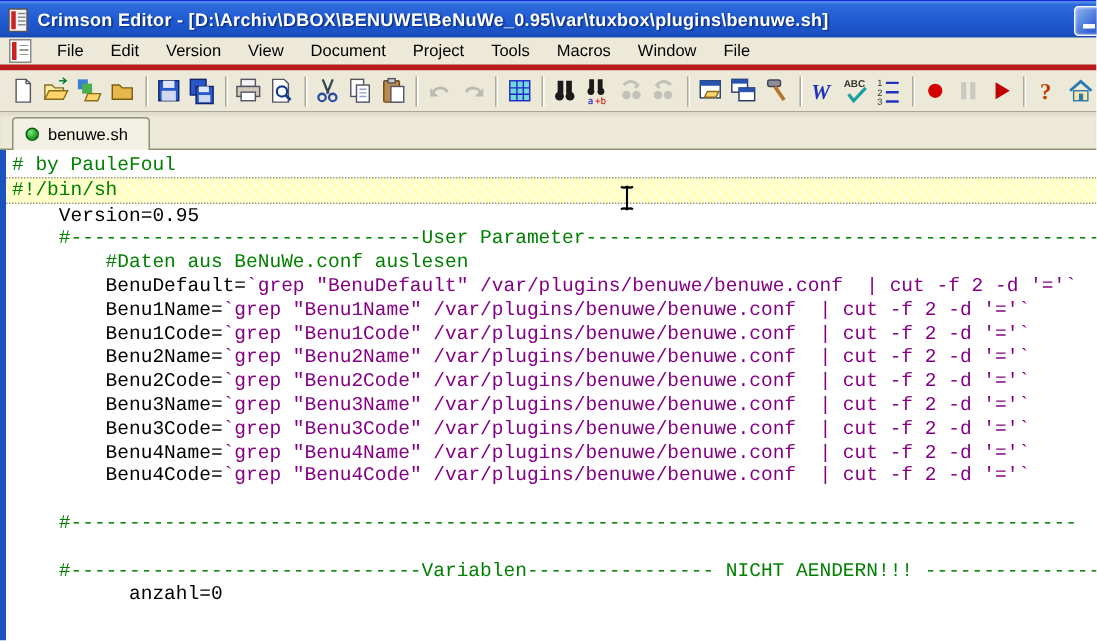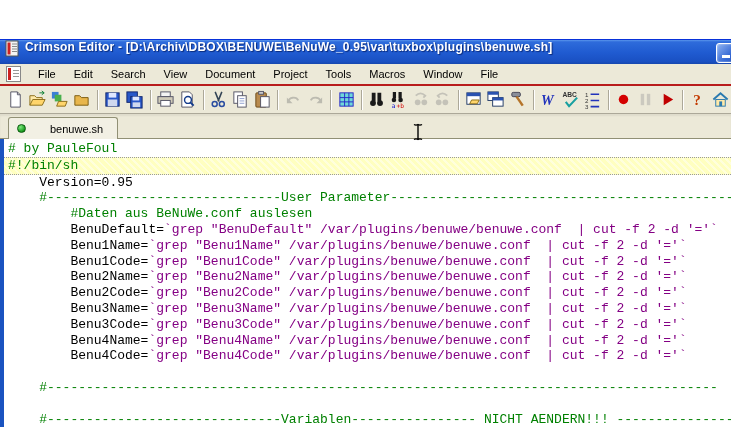--- a/index.html
+++ b/index.html
@@ -6,38 +6,38 @@
   html,body { width:731px; height:427px; overflow:hidden; }
   body { font-family:"Liberation Sans", sans-serif; background:#fff; position:relative; }
 
   .app { width:731px; height:427px; display:flex; flex-direction:column; }
 
   
   .titlebar {
     height:25px; flex:0 0 25px; position:relative;
     background:linear-gradient(180deg,#5a96ec 0%, #2e6bdb 8%, #1f5ad0 55%, #1a50c2 90%, #1647ae 100%);
     border-top:1px solid #0831d9;
-    display:flex; align-items:flex-start; padding-left:4px; overflow:visible;margin-top:39px;
+    display:flex; align-items:center; padding-left:4px; overflow:visible;
   }
   .titlebar .app-ico { width:17px; height:17px; margin-right:4px; flex:0 0 17px; }
   .titlebar .ttl {
     color:#fff; font-weight:bold; font-size:12px; letter-spacing:.2px;
     text-shadow:1px 1px 1px #0a2a7a; white-space:nowrap;
   }
   .btn-min {
     position:absolute; right:-9px; top:3px; width:24px; height:20px; border:1px solid #fff;
     border-radius:3px; background:linear-gradient(135deg,#8fb4f2,#3568d4 60%,#2a57b8);
     box-shadow:inset 0 0 2px rgba(255,255,255,.7);
   }
   .btn-min::after{ content:""; position:absolute; left:5px; bottom:4px; width:8px; height:3px; background:#fff; }
 
   
   .menubar {
     height:22px; flex:0 0 22px; background:#ece9d8; display:flex; align-items:center;
-    border-bottom:2px solid #b91c1c; padding-left:4px; font-size:11px; color:#000;
+    border-bottom:4px solid #b91c1c; padding-left:4px; font-size:11px; color:#000;
   }
   .doc-ico { width:15px; height:16px; margin:0 8px 0 2px; position:relative; background:#fff; border:1px solid #888; }
   .doc-ico::before{ content:""; position:absolute; left:1px; top:1px; bottom:1px; width:3px; background:#cc2222; }
   .doc-ico::after{ content:""; position:absolute; left:6px; right:1px; top:3px; height:8px;
     background:repeating-linear-gradient(180deg,#999 0 1px,transparent 1px 3px); }
   .menu-item { padding:3px 9px; cursor:default; }
 
   
   .toolbar {
     height:28px; flex:0 0 28px; background:#ece9d8; display:flex; align-items:center;
@@ -49,21 +49,21 @@
   .tb-btn.disabled { opacity:.40; filter:grayscale(1); }
   .tb-sep { width:1px; height:20px; background:#aca899; margin:0 4px; box-shadow:1px 0 0 #fff; }
 
   
   .tabbar {
     height:25px; flex:0 0 25px; background:#ece9d8; border-bottom:1px solid #919075;
     display:flex; align-items:flex-end; padding-left:8px;
     box-shadow:inset 0 2px 2px rgba(0,0,0,.06);
   }
   .tab {
-    height:22px; display:flex; align-items:center; gap:24px; padding:0 14px 0 8px;
+    height:22px; display:flex; align-items:center; gap:6px; padding:0 14px 0 8px;
     background:#f2f0e4; border:1px solid #919075; border-bottom:none;
     border-radius:3px 3px 0 0; font-size:11px; position:relative; top:1px;
   }
   .tab .dot { width:9px; height:9px; border-radius:50%;
     background:radial-gradient(circle at 35% 30%, #7de87d, #18991c 70%, #0c6b10); border:1px solid #0a5a0e; }
 
   
   .editor {
     flex:1 1 auto; background:#fff; position:relative; overflow:hidden;
     border-left:4px solid; border-image:linear-gradient(90deg,#1a53c0 55%,#7da3e4) 1;
@@ -101,21 +101,21 @@
     </svg>
     <span class="ttl">Crimson Editor - [D:\Archiv\DBOX\BENUWE\BeNuWe_0.95\var\tuxbox\plugins\benuwe.sh]</span>
     <div class="btn-min"></div>
   </div>
 
   <div class="menubar">
     <span class="doc-ico"></span>
     <span style="display:flex;">
         <span class="menu-item">File</span>
         <span class="menu-item">Edit</span>
-        <span class="menu-item">Search</span>
+        <span class="menu-item">Version</span>
         <span class="menu-item">View</span>
         <span class="menu-item">Document</span>
         <span class="menu-item">Project</span>
         <span class="menu-item">Tools</span>
         <span class="menu-item">Macros</span>
         <span class="menu-item">Window</span>
         <span class="menu-item">File</span>
       </span>
   </div>
 

